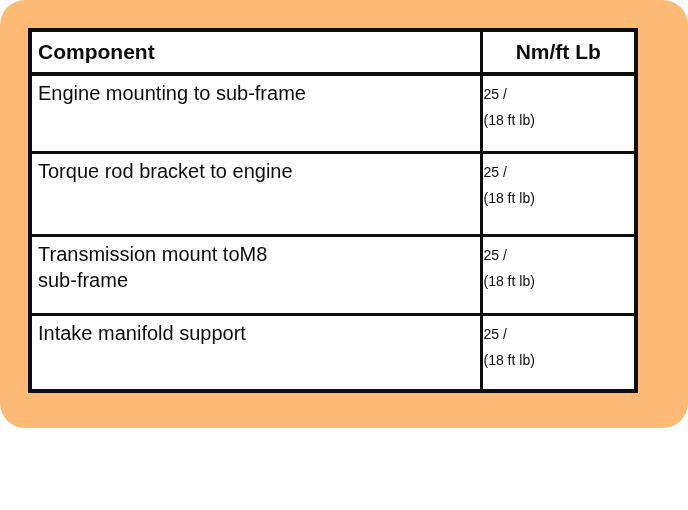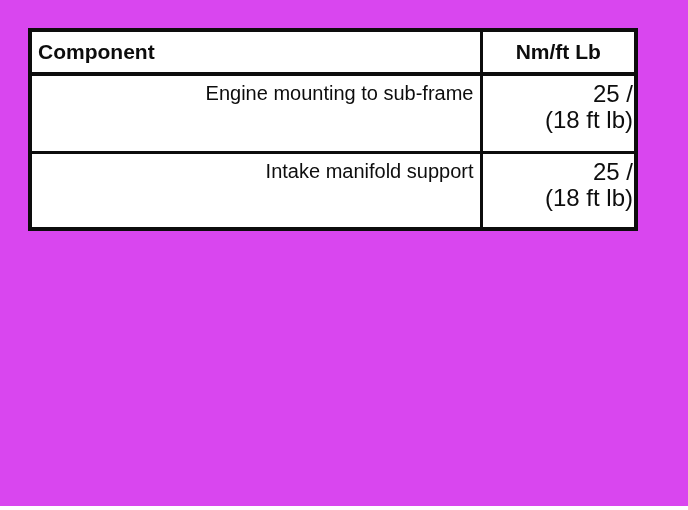--- a/index.html
+++ b/index.html
@@ -3,25 +3,26 @@
 <meta charset="utf-8">
 <style>
   html, body {
     margin: 0;
     padding: 0;
     background: #ffffff;
   }
   .page {
     position: relative;
     width: 688px;
-    height: 506px;
-    background: #d946ef;
+    height: 428px;
+    background: #fdba74;
     font-family: "Liberation Sans", "DejaVu Sans", sans-serif;
     color: #0d0d0d;
     overflow: hidden;
+    border-radius: 25px;
   }
   table.torque-table {
     position: absolute;
     left: 28px;
     top: 28px;
     width: 606px;
     border-collapse: collapse;
     table-layout: fixed;
     border: 4px solid #0d0d0d;
     background: #ffffff;
@@ -45,29 +46,29 @@
   .th-component { text-align: left; padding: 2px 6px; }
   .th-torque    { text-align: center; padding: 2px 18px; }
 
   .td-component {
     padding: 4px 6px 2px 6px;
     font-size: 20px;
     line-height: 26px;
   }
   .comp-line {
     display: flex;
-    justify-content: flex-end;
+    justify-content: flex-start;
     align-items: baseline;
   }
   .bolt-size { white-space: nowrap; }
 
   .td-torque {
-    text-align: right;
+    text-align: left;
     padding-top: 5px;
-    font-size: 24px;
+    font-size: 14px;
     line-height: 26px;
   }
 
   
   tr.r0 td { height: 69px; }
   tr.r1 td { height: 72px; }
   tr.r2 td { height: 74px; }
   tr.r3 td { height: 71px; }
   tr.r4 td { height: 70px; }
   tr.r5 td { height: 67px; }
@@ -94,20 +95,46 @@
               <span class="comp-text">Engine mounting to sub-frame</span>
               <span class="bolt-size"></span>
             </div>
           <div class="comp-line2"></div>
         </td>
         <td class="td-torque">
           <div class="torque-line">25 /</div>
           <div class="torque-line">(18 ft lb)</div>
         </td>
       </tr>
+      <tr class="data-row r2">
+        <td class="td-component">
+          <div class="comp-line">
+              <span class="comp-text">Torque rod bracket to engine</span>
+              <span class="bolt-size"></span>
+            </div>
+          <div class="comp-line2"></div>
+        </td>
+        <td class="td-torque">
+          <div class="torque-line">25 /</div>
+          <div class="torque-line">(18 ft lb)</div>
+        </td>
+      </tr>
+      <tr class="data-row r4">
+        <td class="td-component">
+          <div class="comp-line">
+              <span class="comp-text">Transmission mount to</span>
+              <span class="bolt-size">M8</span>
+            </div>
+          <div class="comp-line2">sub-frame</div>
+        </td>
+        <td class="td-torque">
+          <div class="torque-line">25 /</div>
+          <div class="torque-line">(18 ft lb)</div>
+        </td>
+      </tr>
       <tr class="data-row r5">
         <td class="td-component">
           <div class="comp-line">
               <span class="comp-text">Intake manifold support</span>
               <span class="bolt-size"></span>
             </div>
           <div class="comp-line2"></div>
         </td>
         <td class="td-torque">
           <div class="torque-line">25 /</div>

